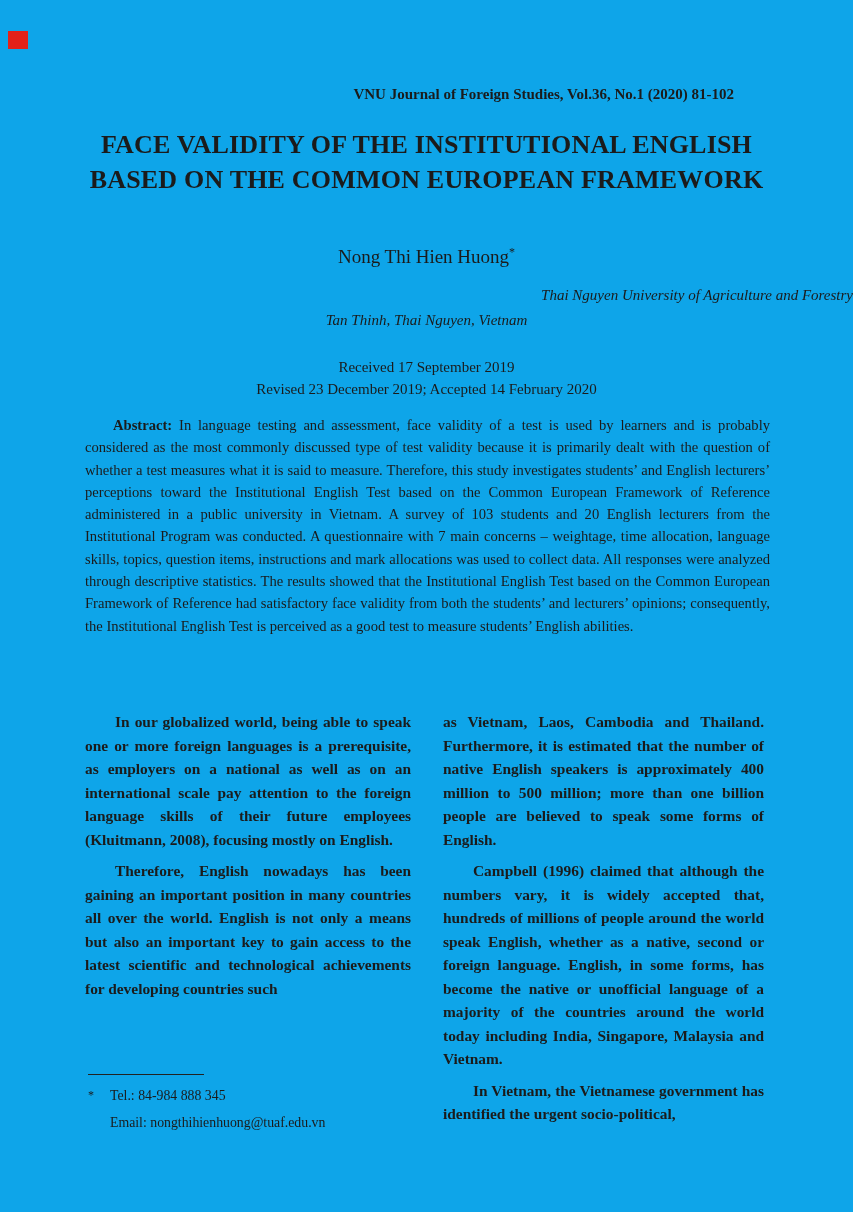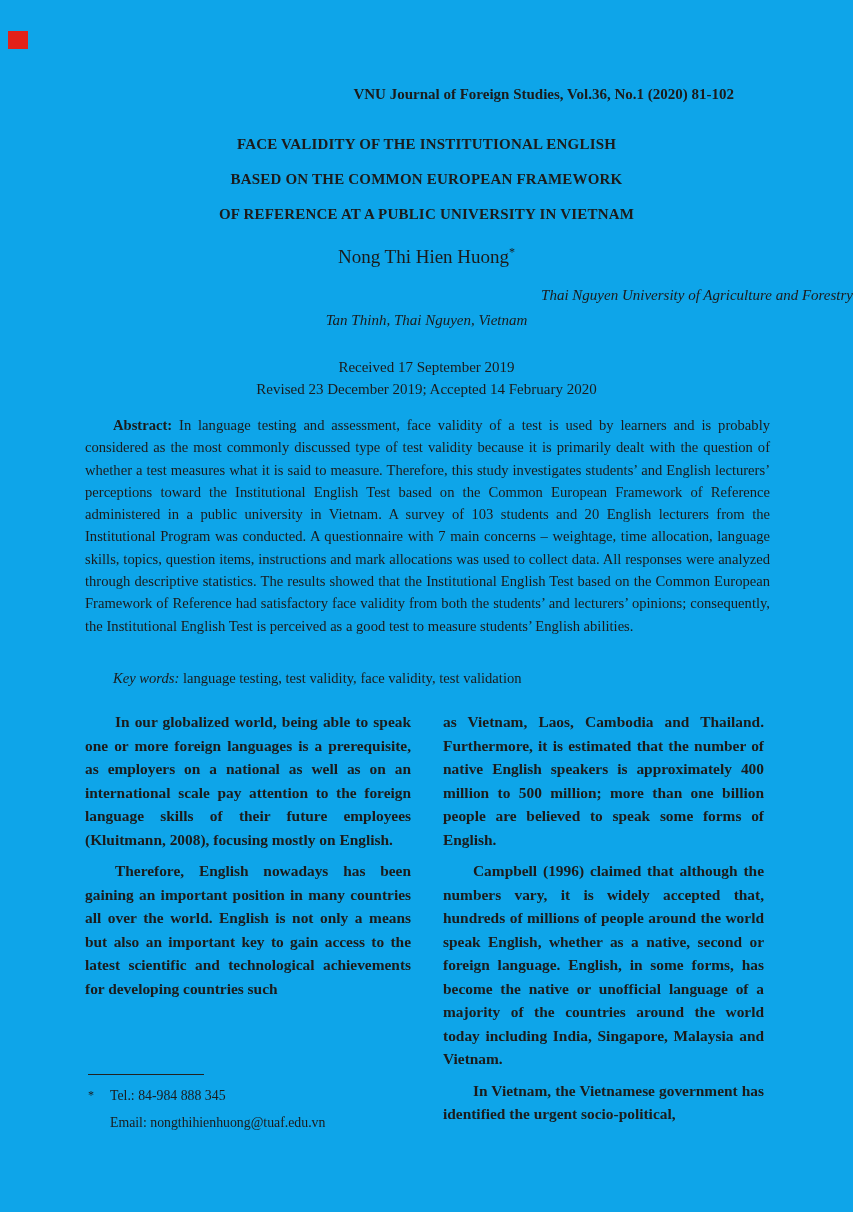--- a/index.html
+++ b/index.html
@@ -30,21 +30,21 @@
     font-size: 15px;
     white-space: nowrap;
   }
   .paper-title {
     position: absolute;
     top: 127px;
     left: 0;
     width: 100%;
     text-align: center;
     font-weight: bold;
-    font-size: 15px;
+    font-size: 26px;
     line-height: 35px;
     letter-spacing: 0.2px;
   }
   .author-line {
     position: absolute;
     top: 245px;
     left: 0;
     width: 100%;
     text-align: center;
     font-size: 19px;
@@ -135,34 +135,32 @@
 
 <div class="page">
 
   <div class="red-marker" style="background-color: rgb(227, 33, 25);"></div>
 
   <div class="journal-header">VNU Journal of Foreign Studies, Vol.36, No.1 (2020) 81-102</div>
 
   <div class="paper-title">
     <div>FACE VALIDITY OF THE INSTITUTIONAL ENGLISH</div>
     <div>BASED ON THE COMMON EUROPEAN FRAMEWORK</div>
-    <div>OF REFERENCE AT A PUBLIC UNIVERSITY IN VIETNAM</div>
   </div>
 
   <div class="author-line"><span>Nong Thi Hien Huong</span><sup>*</sup></div>
 
   <div class="affil-1">Thai Nguyen University of Agriculture and Forestry</div>
   <div class="affil-2">Tan Thinh, Thai Nguyen, Vietnam</div>
 
   <div class="date-1">Received 17 September 2019</div>
   <div class="date-2">Revised 23 December 2019; Accepted 14 February 2020</div>
 
   <div class="abstract"><span class="abstract-label">Abstract:</span><span> In language testing and assessment, face validity of a test is used by learners and is probably considered as the most commonly discussed type of test validity because it is primarily dealt with the question of whether a test measures what it is said to measure. Therefore, this study investigates students’ and English lecturers’ perceptions toward the Institutional English Test based on the Common European Framework of Reference administered in a public university in Vietnam. A survey of 103 students and 20 English lecturers from the Institutional Program was conducted. A questionnaire with 7 main concerns – weightage, time allocation, language skills, topics, question items, instructions and mark allocations was used to collect data. All responses were analyzed through descriptive statistics. The results showed that the Institutional English Test based on the Common European Framework of Reference had satisfactory face validity from both the students’ and lecturers’ opinions; consequently, the Institutional English Test is perceived as a good test to measure students’ English abilities.</span></div>
 
-  <div class="keywords"><span class="kw-label">Key words:</span><span> language testing, test validity, face validity, test validation</span></div>
 
   <div class="col col-left">
     <p class="indent">In our globalized world, being able to speak one or more foreign languages is a prerequisite, as employers on a national as well as on an international scale pay attention to the foreign language skills of their future employees (Kluitmann, 2008), focusing mostly on English.</p>
     <p class="indent">Therefore, English nowadays has been gaining an important position in many countries all over the world. English is not only a means but also an important key to gain access to the latest scientific and technological achievements for developing countries such</p>
   </div>
 
   <div class="col col-right">
     <p>as Vietnam, Laos, Cambodia and Thailand. Furthermore, it is estimated that the number of native English speakers is approximately 400 million to 500 million; more than one billion people are believed to speak some forms of English.</p>
     <p class="indent">Campbell (1996) claimed that although the numbers vary, it is widely accepted that, hundreds of millions of people around the world speak English, whether as a native, second or foreign language. English, in some forms, has become the native or unofficial language of a majority of the countries around the world today including India, Singapore, Malaysia and Vietnam.</p>
     <p class="indent">In Vietnam, the Vietnamese government has identified the urgent socio-political,</p>

